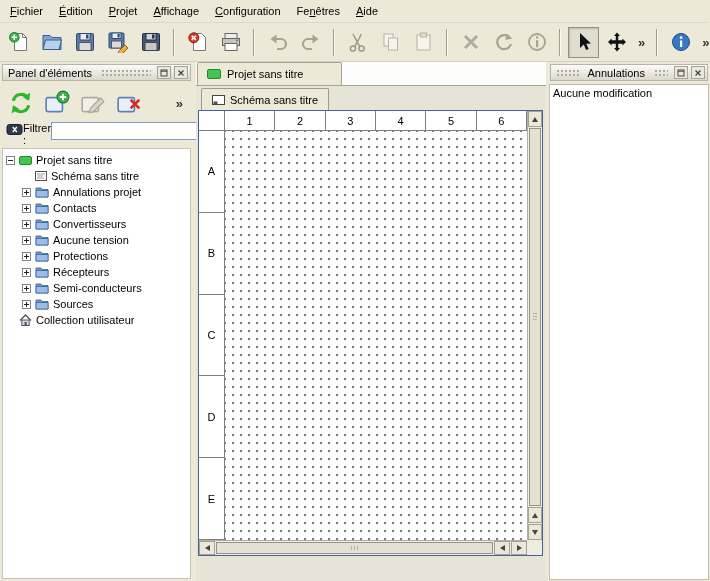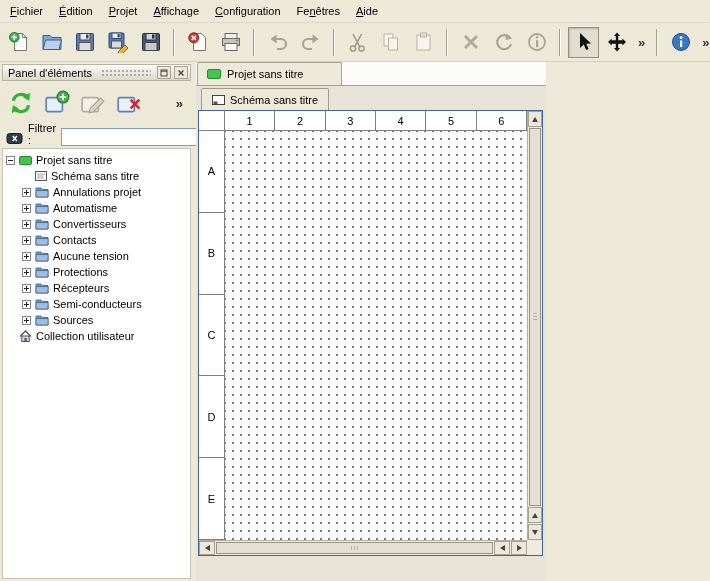--- a/index.html
+++ b/index.html
@@ -37,21 +37,21 @@
   .dbtn svg{width:8px;height:8px}
 
   
   #ltoolbar{height:38px;display:flex;align-items:center;gap:6px;padding:2px 6px}
   .lbtn{width:30px;height:30px;display:flex;align-items:center;justify-content:center;
         border:1px solid transparent}
   .lbtn svg{width:26px;height:26px}
   #ltoolbar .chev{margin-left:auto}
 
   
-  #filter-row{height:24px;display:flex;align-items:flex-end;gap:5px;padding:0 6px}
+  #filter-row{height:24px;display:flex;align-items:flex-start;padding:0 6px}
   #filter-row svg{width:17px;height:15px;flex:0 0 auto}
   #filter-input{flex:1;height:18px;border:1px solid #7f9db9;background:#fff;
                 font-family:"Liberation Sans",sans-serif;font-size:11px;padding:0 3px}
 
   
   #tree{flex:1;background:#fff;border:1px solid #c7c3b5;margin:2px;padding-top:3px;overflow:hidden}
   .trow{display:flex;align-items:center;height:16px;gap:4px;padding-left:3px;white-space:nowrap}
   .trow.l1{padding-left:19px}
   .exp{position:relative;width:9px;height:9px;flex:0 0 9px;border:1px solid #848484;background:#fff}
   .exp::before{content:'';position:absolute;left:1px;right:1px;top:3px;height:1px;background:#222}
@@ -331,35 +331,28 @@
         <svg class="ti" width="14" height="12" viewBox="0 0 14 12">
             <use href="#i-folder"></use>
           </svg>
         <span class="tl">Annulations projet</span>
       </div>
       <div class="trow l1">
         <span class="exp plus"></span>
         <svg class="ti" width="14" height="12" viewBox="0 0 14 12">
             <use href="#i-folder"></use>
           </svg>
-        <span class="tl">Automatisme</span>
+        <span class="tl">Contacts</span>
       </div>
       <div class="trow l1">
         <span class="exp plus"></span>
         <svg class="ti" width="14" height="12" viewBox="0 0 14 12">
             <use href="#i-folder"></use>
           </svg>
         <span class="tl">Convertisseurs</span>
-      </div>
-      <div class="trow l1">
-        <span class="exp plus"></span>
-        <svg class="ti" width="14" height="12" viewBox="0 0 14 12">
-            <use href="#i-folder"></use>
-          </svg>
-        <span class="tl">Contacts</span>
       </div>
       <div class="trow l1">
         <span class="exp plus"></span>
         <svg class="ti" width="14" height="12" viewBox="0 0 14 12">
             <use href="#i-folder"></use>
           </svg>
         <span class="tl">Aucune tension</span>
       </div>
       <div class="trow l1">
         <span class="exp plus"></span>
@@ -460,14 +453,35 @@
             </div>
           <div class="sbtn" style="right:0;top:0;bottom:0;width:16px">
               <span class="a-rt"></span>
             </div>
         </div>
         <div id="sbcorner"></div>
       </div>
     </div>
   </div>
 
+  <div class="dock" id="right-dock">
+    <div class="dock-title">
+      <span class="grip"></span>
+      <span class="dtext">Annulations</span>
+      <span class="grip" style="flex:0 0 14px"></span>
+      <span class="dbtn">
+          <svg viewBox="0 0 8 8">
+            <rect x="1" y="1" width="6" height="6" fill="none" stroke="#444"></rect>
+            <path d="M1 2.2h6" stroke="#444"></path>
+          </svg>
+        </span>
+      <span class="dbtn">
+          <svg viewBox="0 0 8 8">
+            <path d="M1.5 1.5l5 5M6.5 1.5l-5 5" stroke="#444" stroke-width="1.3"></path>
+          </svg>
+        </span>
+    </div>
+    <div id="undo-list">
+      <span>Aucune modification</span>
+    </div>
+  </div>
 
 </div>
 
 </body></html>

